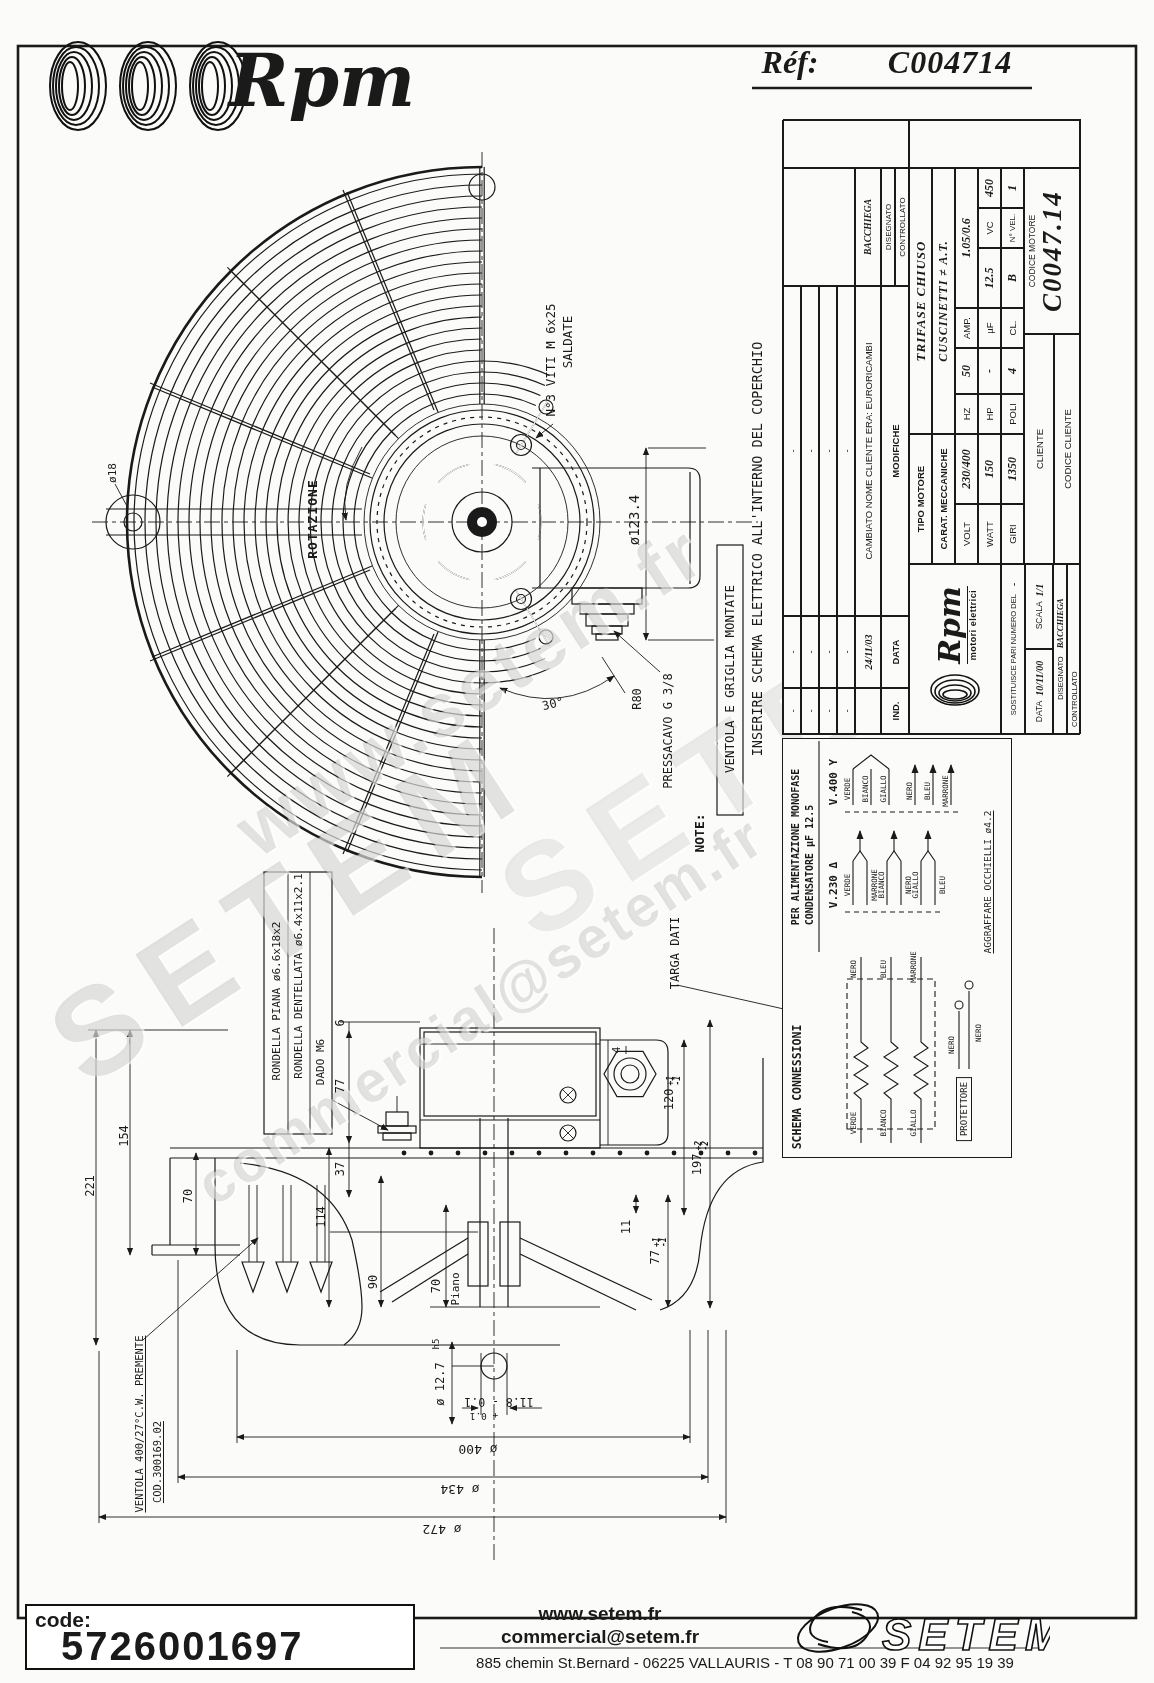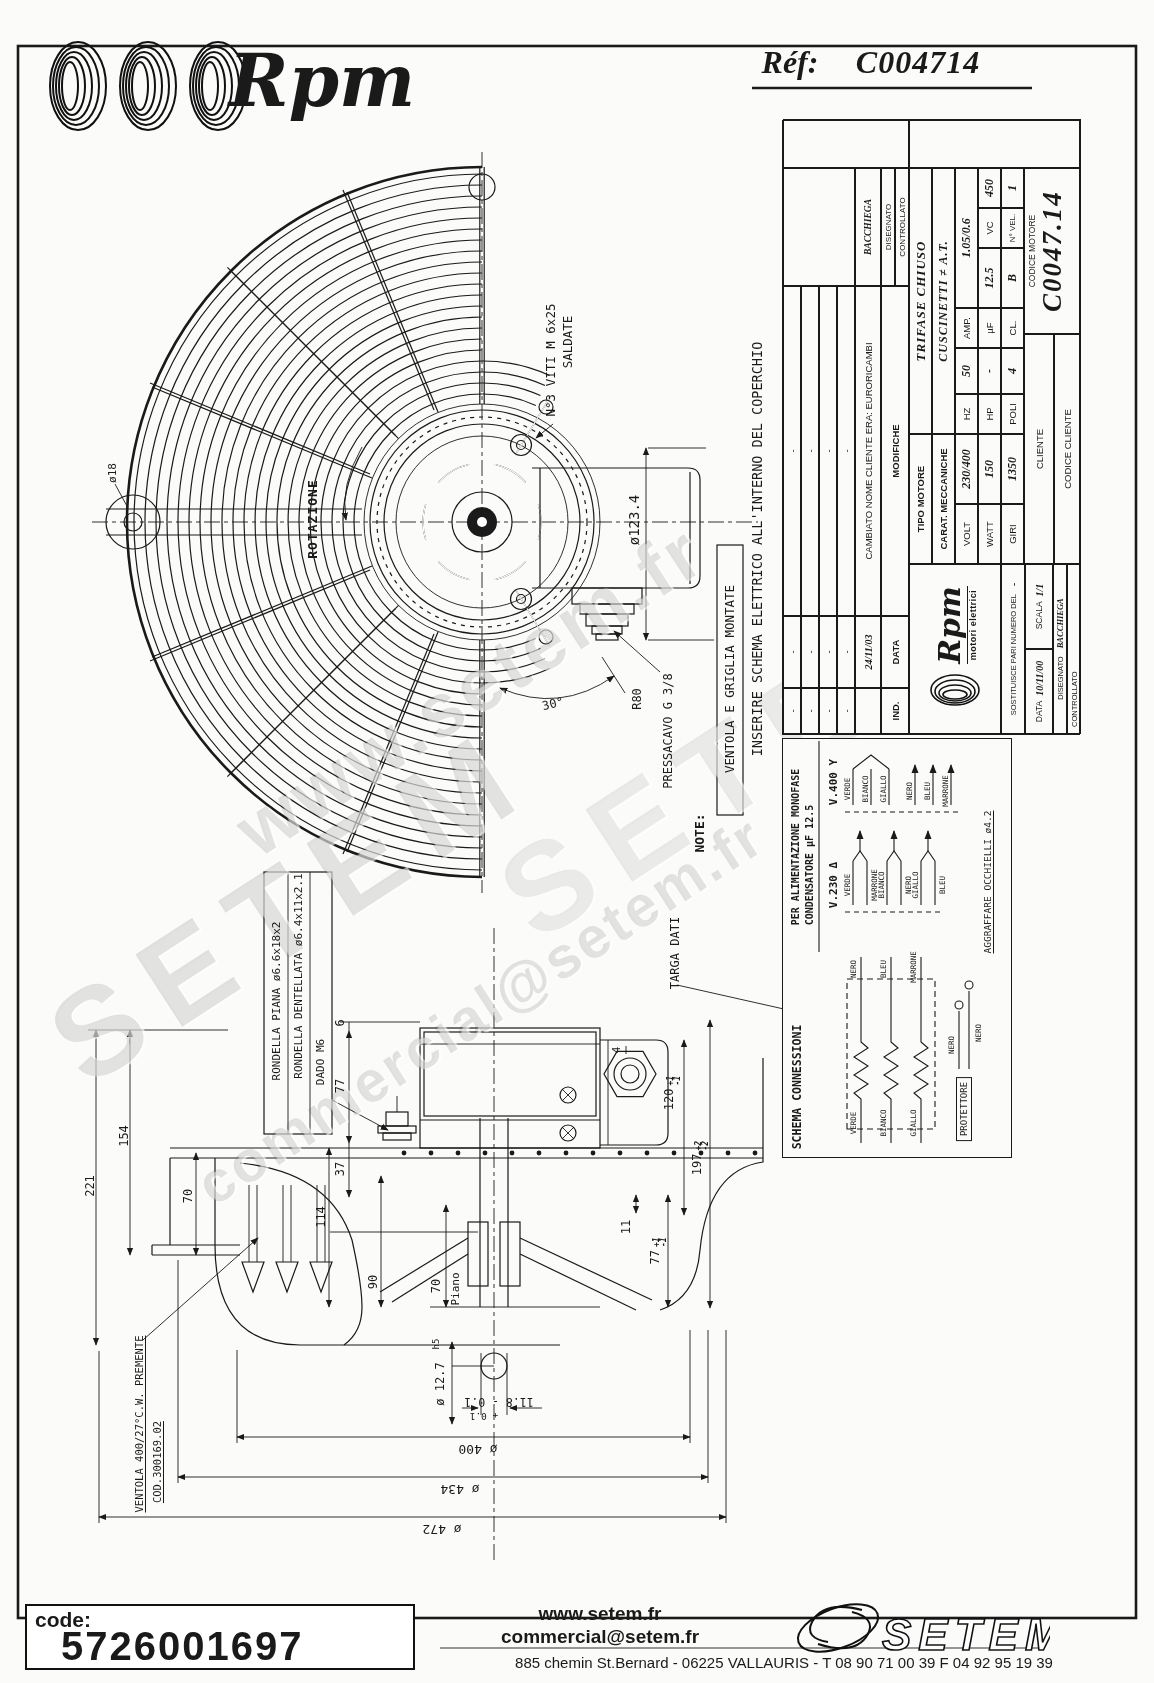--- a/index.html
+++ b/index.html
@@ -307,21 +307,21 @@
         <ellipse cx="100" cy="58" rx="8" ry="24"></ellipse>
       <ellipse cx="178" cy="58" rx="28" ry="44"></ellipse>
         <ellipse cx="176" cy="58" rx="23" ry="39"></ellipse>
         <ellipse cx="174" cy="58" rx="18" ry="34"></ellipse>
         <ellipse cx="172" cy="58" rx="13" ry="29"></ellipse>
         <ellipse cx="170" cy="58" rx="8" ry="24"></ellipse>
     </g>
   </svg>
   <div class="lbl" style="left:322px;top:80px;font:bold italic 72px 'DejaVu Serif',serif;">Rpm</div>
   <div class="lbl" style="left:790px;top:62px;font:bold italic 32px 'Liberation Serif',serif;">Réf:</div>
-  <div class="lbl" style="left:918px;top:62px;font:bold italic 32px 'Liberation Serif',serif;letter-spacing:1px;">C004714</div>
+  <div class="lbl" style="left:950px;top:62px;font:bold italic 32px 'Liberation Serif',serif;letter-spacing:1px;">C004714</div>
 
   <div class="lbl v" style="left:313px;top:519px;font-size:13px;font-weight:bold;letter-spacing:1px;">ROTAZIONE</div>
   <div class="lbl v" style="left:551px;top:360px;font-size:12.5px;">N°3 VITI M 6x25</div>
   <div class="lbl v" style="left:568px;top:342px;font-size:12.5px;">SALDATE</div>
   <div class="lbl v" style="left:634px;top:520px;font-size:14px;">ø123.4</div>
   <div class="lbl v" style="left:637px;top:699px;font-size:12px;">R80</div>
   <div class="lbl t15" style="left:553px;top:704px;font-size:12px;">30°</div>
   <div class="lbl v" style="left:668px;top:731px;font-size:12px;">PRESSACAVO G 3/8</div>
   <div class="lbl v" style="left:113px;top:473px;font-size:11px;">ø18</div>
   <div class="lbl v" style="left:700px;top:833px;font-size:13px;font-weight:bold;">NOTE:</div>
@@ -548,21 +548,21 @@
     <div class="schlbl" style="left:124px;top:195px;font-size:7.5px;">NERO</div>
     <div class="schlbl" style="left:275px;top:205px;font-size:9.5px;border-bottom:1px solid #1a1a1a;">AGGRAFFARE OCCHIELLI ø4.2</div>
   </div>
 
   <div class="footer-zone" style="left:25px;top:1604px;width:390px;height:66px;border:2.6px solid #111;background:#fff;box-sizing:border-box;">
     <div style="font:bold 21px 'Liberation Sans',sans-serif;margin:2px 0 0 8px;">code:</div>
     <div style="font:bold 40px 'Liberation Sans',sans-serif;margin:-8px 8px 0 34px;letter-spacing:2px;">5726001697</div>
   </div>
   <div class="lbl" style="left:600px;top:1614px;font:bold 19px 'Liberation Sans',sans-serif;">www.setem.fr</div>
   <div class="lbl" style="left:600px;top:1637px;font:bold 19px 'Liberation Sans',sans-serif;">commercial@setem.fr</div>
-  <div class="lbl" style="left:784px;top:1662px;font:15px 'Liberation Sans',sans-serif;">885 chemin St.Bernard  -  06225 VALLAURIS  -  T 08 90 71 00 39   F 04 92 95 19 39</div>
+  <div class="lbl" style="left:745px;top:1662px;font:15px 'Liberation Sans',sans-serif;">885 chemin St.Bernard  -  06225 VALLAURIS  -  T 08 90 71 00 39   F 04 92 95 19 39</div>
   <svg width="260" height="90" style="position:absolute;left:790px;top:1588px;z-index:6">
     <g fill="none" stroke="#111" stroke-width="2">
       <ellipse cx="48" cy="40" rx="42" ry="20" transform="rotate(-20 48 40)"></ellipse>
       <path d="M 72 22 Q 34 12 22 34 Q 14 50 38 54 M 28 56 Q 66 68 78 46 Q 86 30 62 24"></path>
     </g>
     <text x="92" y="62" style="font:bold italic 44px 'Liberation Sans',sans-serif;fill:#fff;stroke:#111;stroke-width:1.6;letter-spacing:7px;">SETEM</text>
   </svg>
 
 </div>
 

